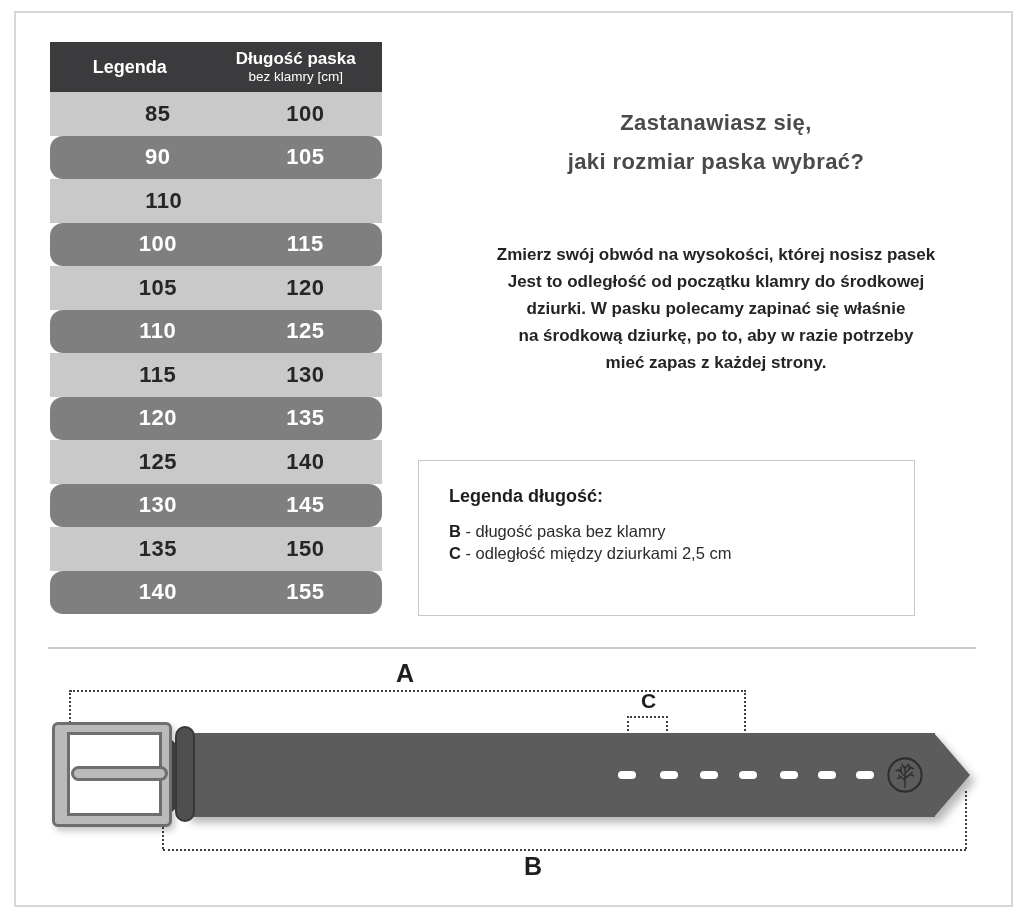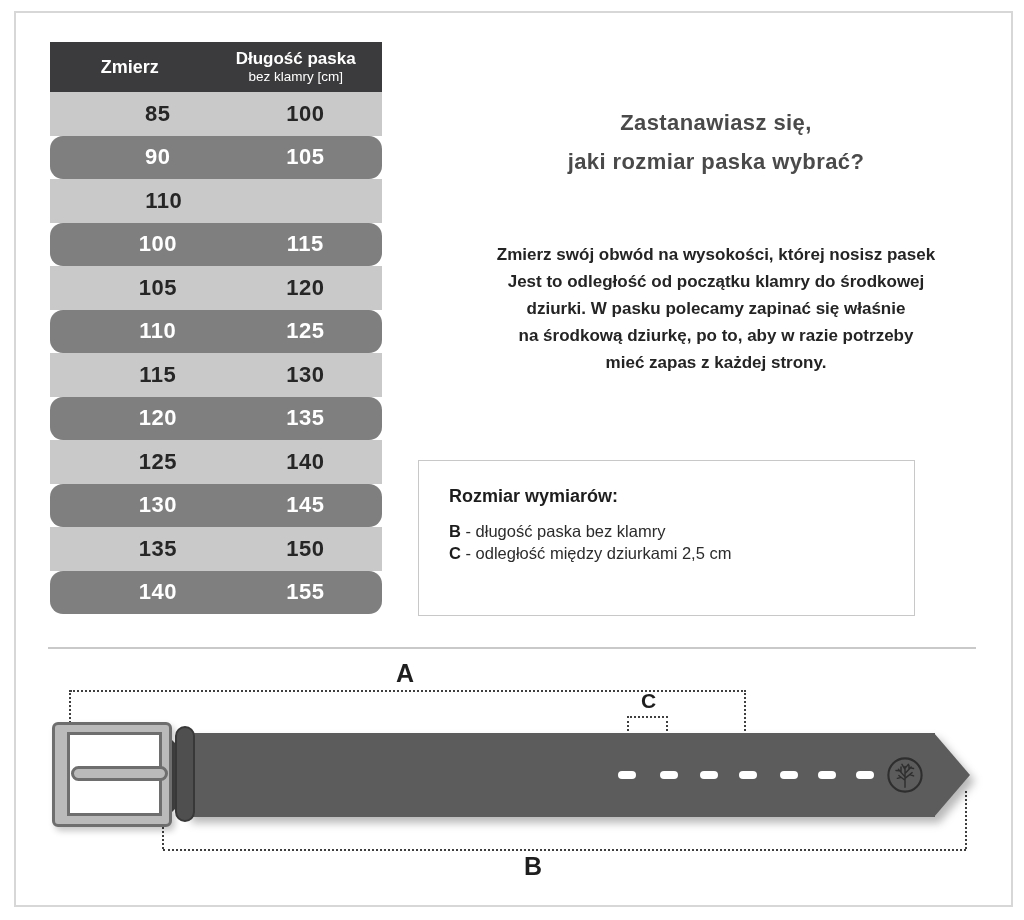--- a/index.html
+++ b/index.html
@@ -86,21 +86,21 @@
   .keeper{position:absolute;left:175px;top:726px;width:20px;height:96px;
     background:var(--keeper);border:2.5px solid #383838;border-radius:11px;}
 </style>
 </head>
 <body>
 
 <div class="page-frame"></div>
 
 <div class="size-table">
   <div class="thead">
-    <div class="th c1">Zmierz</div>
+    <div class="th c1">Legenda</div>
     <div class="th c2">
       <div class="l1">Długość paska</div>
       <div class="l2">bez klamry [cm]</div>
     </div>
   </div>
   <div>
       <div class="trow light">
         <div class="tcell">85</div>
         <div class="tcell">100</div>
       </div>
@@ -157,21 +157,21 @@
 
 <div class="intro">
     <div>Zmierz swój obwód na wysokości, której nosisz pasek</div>
     <div>Jest to odległość od początku klamry do środkowej</div>
     <div>dziurki. W pasku polecamy zapinać się właśnie</div>
     <div>na środkową dziurkę, po to, aby w razie potrzeby</div>
     <div>mieć zapas z każdej strony.</div>
   </div>
 
 <div class="legend-box">
-  <div class="legend-title">Rozmiar wymiarów:</div>
+  <div class="legend-title">Legenda długość:</div>
   <div>
       <div class="legend-item"><span class="legend-key">B</span><span> - długość paska bez klamry</span></div>
       <div class="legend-item"><span class="legend-key">C</span><span> - odległość między dziurkami 2,5 cm</span></div>
     </div>
 </div>
 
 <div class="divider"></div>
 
 <div class="dim-label" id="label-a">A</div>
 <div class="dim-label" id="label-b">B</div>

